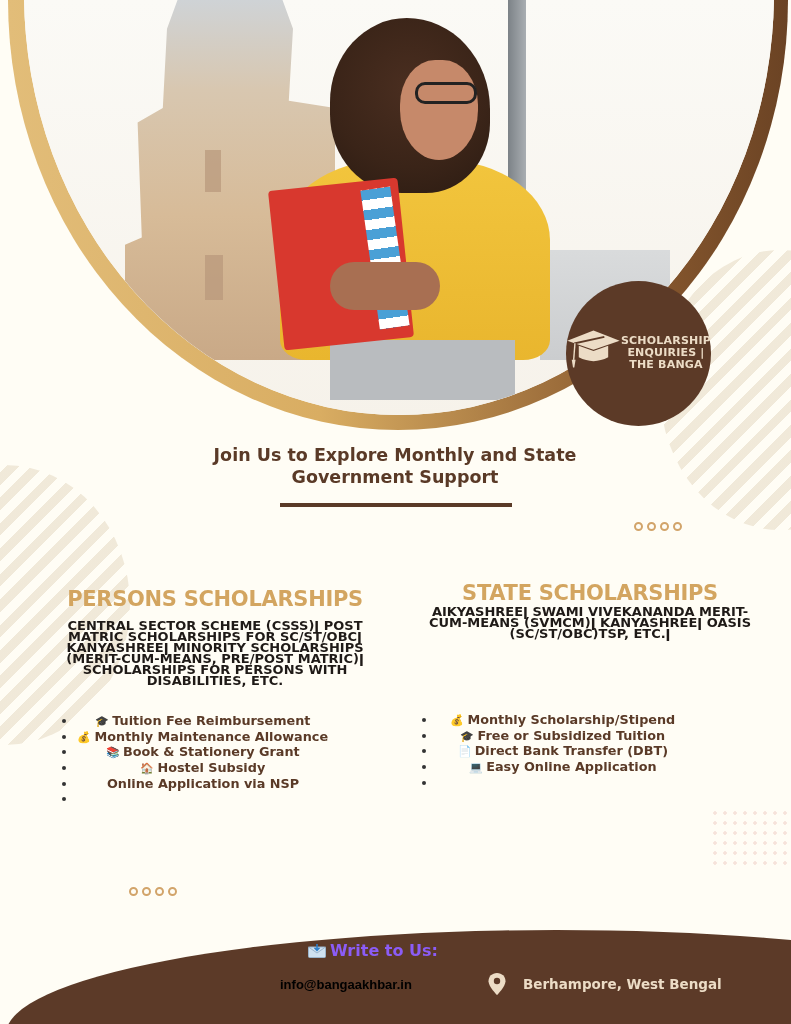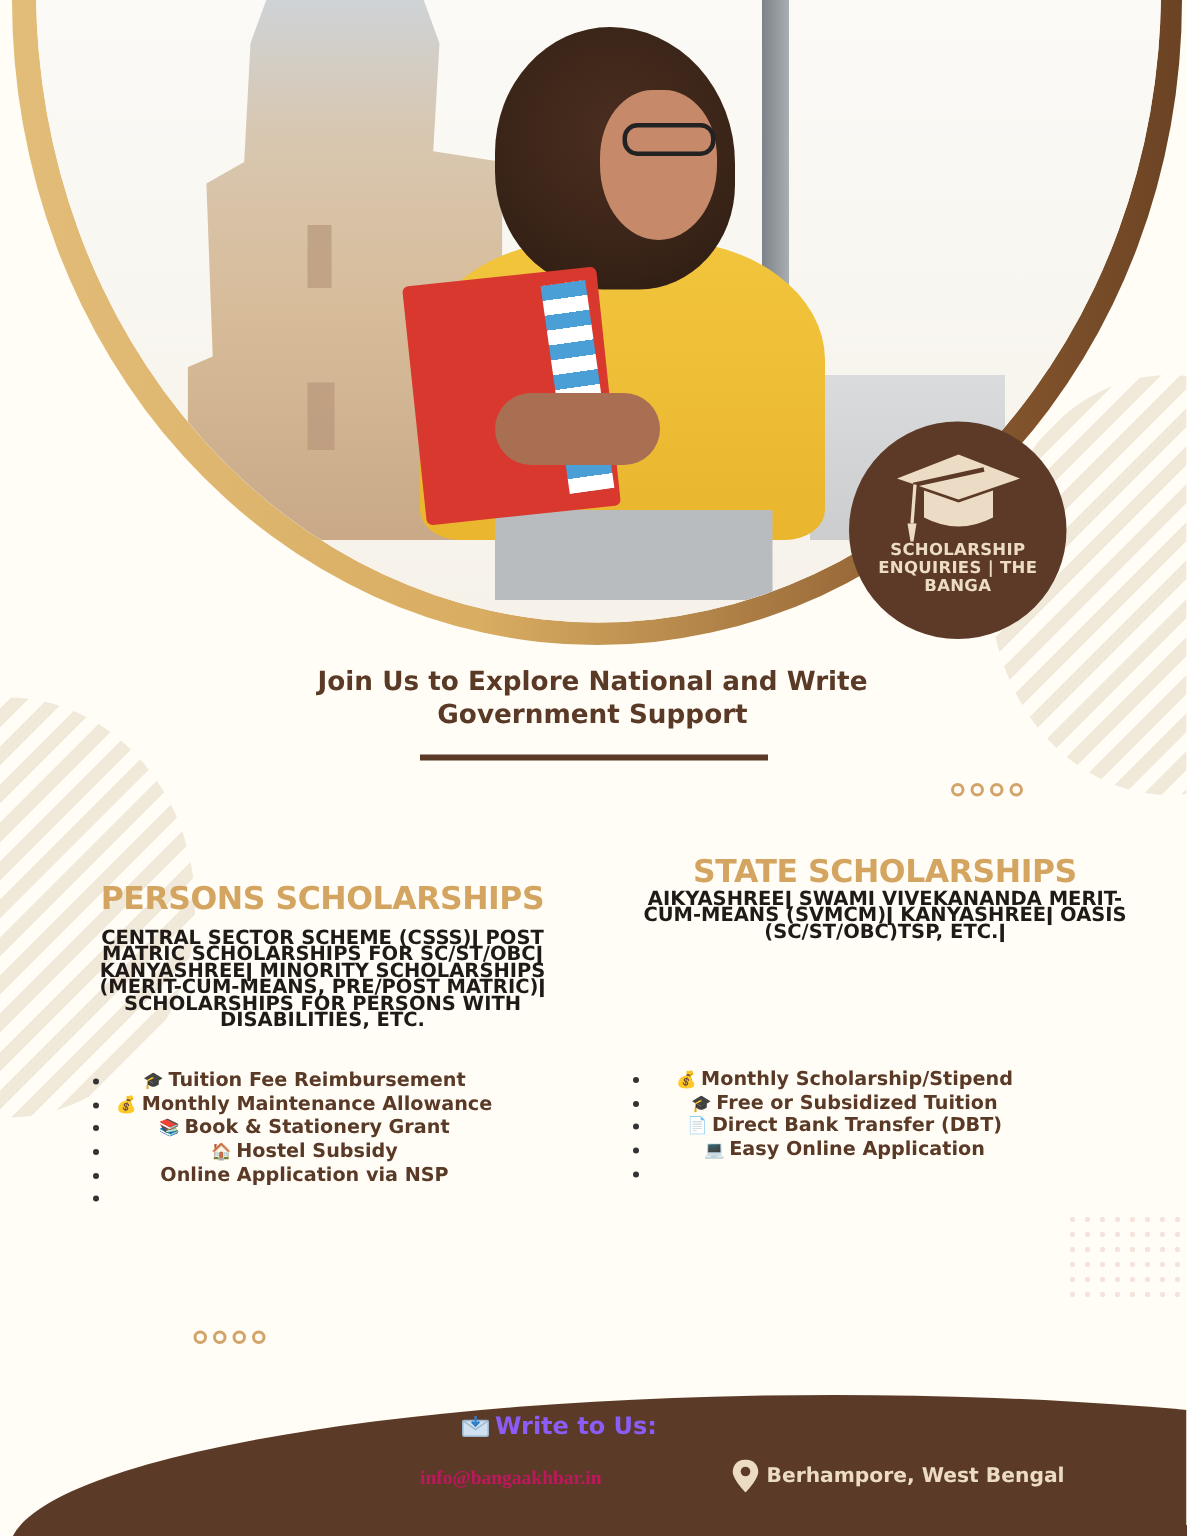--- a/index.html
+++ b/index.html
@@ -70,21 +70,21 @@
   }
   .jeans { position: absolute; left: 330px; top: 340px; width: 185px; height: 60px; background: #b9bcbf; }
   .binder { position: absolute; left: 276px; top: 184px; width: 130px; height: 160px; background: #d8382e; transform: rotate(-6deg); border-radius: 4px; }
   .binder-stripe { position: absolute; left: 370px; top: 188px; width: 30px; height: 140px; background: repeating-linear-gradient(180deg, #4aa0d6 0 10px, #ffffff 10px 20px); transform: rotate(-8deg); }
   .hands { position: absolute; left: 330px; top: 262px; width: 110px; height: 48px; border-radius: 30px; background: #a86f52; }
 
   
   .badge {
     position: absolute; left: 566px; top: 281px; width: 145px; height: 145px;
     border-radius: 50%; background: #5c3a27;
-    display: flex; flex-direction: column; align-items: center; justify-content: center;
+    display: flex; flex-direction: row; align-items: center; justify-content: center;
   }
   .badge svg { width: 86px; height: 62px; margin-top: -10px; }
   .badge-text {
     font-family: "DejaVu Sans", sans-serif; font-weight: bold;
     font-size: 11px; line-height: 12px; text-align: center;
     color: #ecdcc6; width: 120px; margin-top: -2px; letter-spacing: 0.2px;
   }
 
   
   .intro {
@@ -96,21 +96,21 @@
   .intro-rule { position: absolute; left: 280px; top: 503px; width: 232px; height: 4px; background: #5a3a27; }
 
   .rings { position: absolute; display: flex; gap: 4px; }
   .ring { width: 9px; height: 9px; border: 2px solid #d2a46a; border-radius: 50%; }
   .rings.r1 { left: 634px; top: 522px; }
   .rings.r2 { left: 129px; top: 887px; }
 
   
   .col { position: absolute; text-align: center; }
   .col.national { left: 55px; top: 586px; width: 320px; }
-  .col.state { left: 415px; top: 568px; width: 350px; }
+  .col.state { left: 415px; top: 580px; width: 350px; }
   .col-title {
     font-family: "DejaVu Sans", sans-serif; font-weight: bold;
     font-size: 21px; color: #d3a560; letter-spacing: -0.3px; line-height: 26px;
   }
   .col-desc {
     margin-top: 8px;
     font-family: "DejaVu Sans", sans-serif; font-weight: bold;
     font-size: 13px; line-height: 11px; color: #1f1a17; text-transform: uppercase;
   }
   .state .col-desc { margin-top: 0; }
@@ -135,26 +135,26 @@
     background: #5c3a28; border-radius: 50% 50% 0 0 / 40% 40% 0 0;
   }
   .footer-title {
     position: absolute; left: 308px; top: 941px;
     font-family: "DejaVu Sans", sans-serif; font-weight: bold;
     font-size: 16px; color: #8b5cf6; display: flex; align-items: center; gap: 4px;
   }
   .mail-icon { width: 18px; height: 14px; position: relative; }
   .email {
     position: absolute; left: 280px; top: 977px;
-    font-family: Liberation Serif, serif; font-weight: bold;
-    font-size: 13px; color: #be185d; text-align: center;
+    font-family: Liberation Sans, sans-serif; font-weight: bold;
+    font-size: 13px; color: #000000; text-align: center;
   }
   .location {
     position: absolute; left: 488px; top: 973px;
-    display: flex; align-items: center; gap: 5px;
+    display: flex; align-items: center; gap: 17px;
     font-family: "DejaVu Sans", sans-serif; font-weight: bold;
     font-size: 13.5px; color: #ecdcc6;
   }
   .pin { width: 18px; height: 22px; }
 </style>
 </head>
 <body>
 
 <div class="page">
 
@@ -187,21 +187,21 @@
       <polygon points="43,2 84,18 43,32 2,18" fill="#ecdcc6"></polygon>
       <path d="M20,26 L20,44 Q43,56 66,44 L66,26 L43,34 Z" fill="#ecdcc6"></path>
       <path d="M60,12 L14,22 L12,48" stroke="#5c3a27" stroke-width="3" fill="none"></path>
       <path d="M14,22 L12,48" stroke="#ecdcc6" stroke-width="2.2" fill="none"></path>
       <path d="M9,48 L15,48 L13,60 L11,60 Z" fill="#ecdcc6"></path>
     </svg>
     <div class="badge-text">SCHOLARSHIP ENQUIRIES | THE BANGA</div>
   </div>
 
   <div class="intro">
-    <div>Join Us to Explore National and Write</div>
+    <div>Join Us to Explore Monthly and State</div>
     <div>Government Support</div>
   </div>
   <div class="intro-rule"></div>
 
   <div class="rings r1">
     <span class="ring"></span>
       <span class="ring"></span>
       <span class="ring"></span>
       <span class="ring"></span>
   </div>

